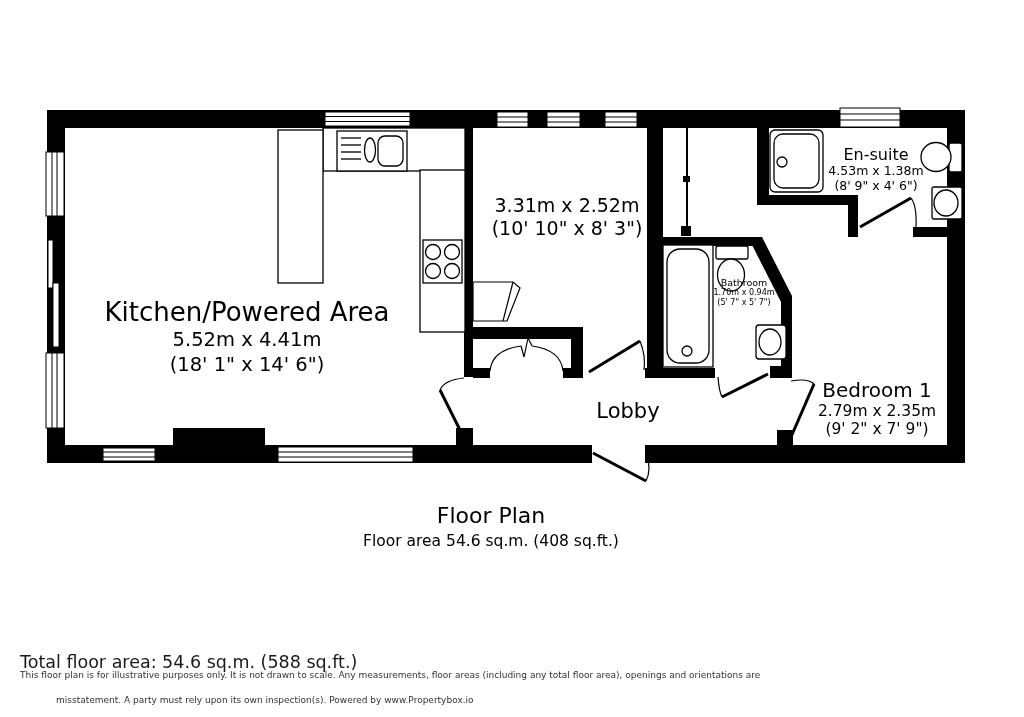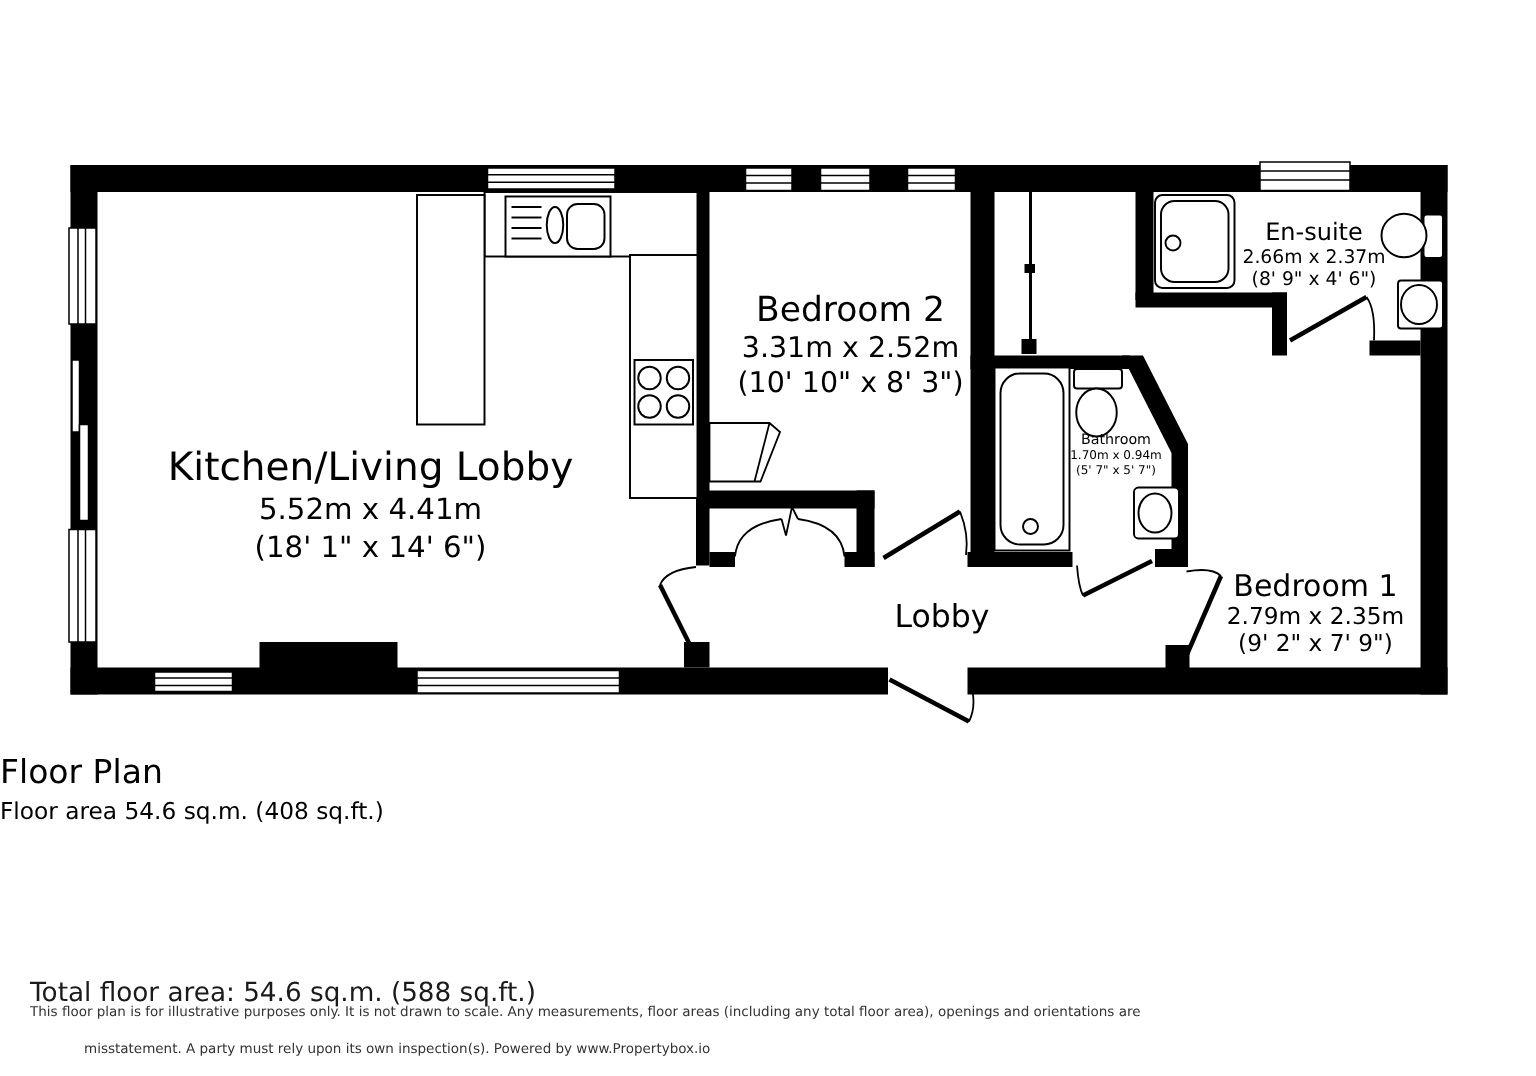--- a/index.html
+++ b/index.html
@@ -12,21 +12,21 @@
   .kl .room-dims{font-size:19.5px;line-height:25px;}
   .b2 .room-name{font-size:23px;line-height:27px;}
   .b2 .room-dims{font-size:19px;line-height:23px;}
   .es .room-name{font-size:16px;line-height:17px;}
   .es .room-dims{font-size:12.5px;line-height:15px;}
   .ba .room-name{font-size:9.5px;line-height:11px;}
   .ba .room-dims{font-size:8px;line-height:10px;}
   .b1 .room-name{font-size:20px;line-height:23px;margin-top:48px;}
   .b1 .room-dims{font-size:15.5px;line-height:18px;}
   .lb .room-name{font-size:21px;}
-  .caption{position:absolute;left:0;width:982px;white-space:nowrap;}
+  .caption{position:absolute;left:0;width:982px;text-align:center;white-space:nowrap;}
   #caption-title{top:503px;font-size:22px;}
   #caption-subtitle{top:532px;font-size:15.5px;}
   .footer-text{position:absolute;left:20px;white-space:nowrap;}
   #total-area{top:652px;font-size:17.5px;color:#1a1a1a;}
   .disclaimer-line{font-size:9px;line-height:12.5px;color:#333;}
   #disc1{top:669px;}
   #disc2{top:681.5px;}
   #disc3{top:694px;margin-left:36px;}
 </style>
 </head>
@@ -217,38 +217,37 @@
       </g>
 
       <g>
         <line x1="860" y1="227" x2="911" y2="198" stroke-width="3"></line>
         <path d="M916,227 Q917,206 911,198" stroke-width="1.2"></path>
       </g>
     </g>
   </svg>
 
   <div class="room-label kl" style="left:247px;top:297px;">
-    <div class="room-name">Kitchen/Living Lobby</div>
+    <div class="room-name">Kitchen/Powered Area</div>
     <div class="room-dims">5.52m x 4.41m</div>
     <div class="room-dims">(18' 1" x 14' 6")</div>
   </div>
 
   <div class="room-label b2" style="left:567px;top:194px;">
-    <div class="room-name">Bedroom 2</div>
     <div class="room-dims">3.31m x 2.52m</div>
     <div class="room-dims">(10' 10" x 8' 3")</div>
   </div>
 
   <div class="room-label es" style="left:876px;top:146px;">
     <div class="room-name">En-suite</div>
-    <div class="room-dims">2.66m x 2.37m</div>
+    <div class="room-dims">4.53m x 1.38m</div>
     <div class="room-dims">(8' 9" x 4' 6")</div>
   </div>
 
-  <div class="room-label ba" style="left:744px;top:288px;">
+  <div class="room-label ba" style="left:744px;top:277px;">
     <div class="room-name">Bathroom</div>
     <div class="room-dims">1.70m x 0.94m</div>
     <div class="room-dims">(5' 7" x 5' 7")</div>
   </div>
 
   <div class="room-label b1" style="left:877px;top:331px;">
     <div class="room-name">Bedroom 1</div>
     <div class="room-dims">2.79m x 2.35m</div>
     <div class="room-dims">(9' 2" x 7' 9")</div>
   </div>

